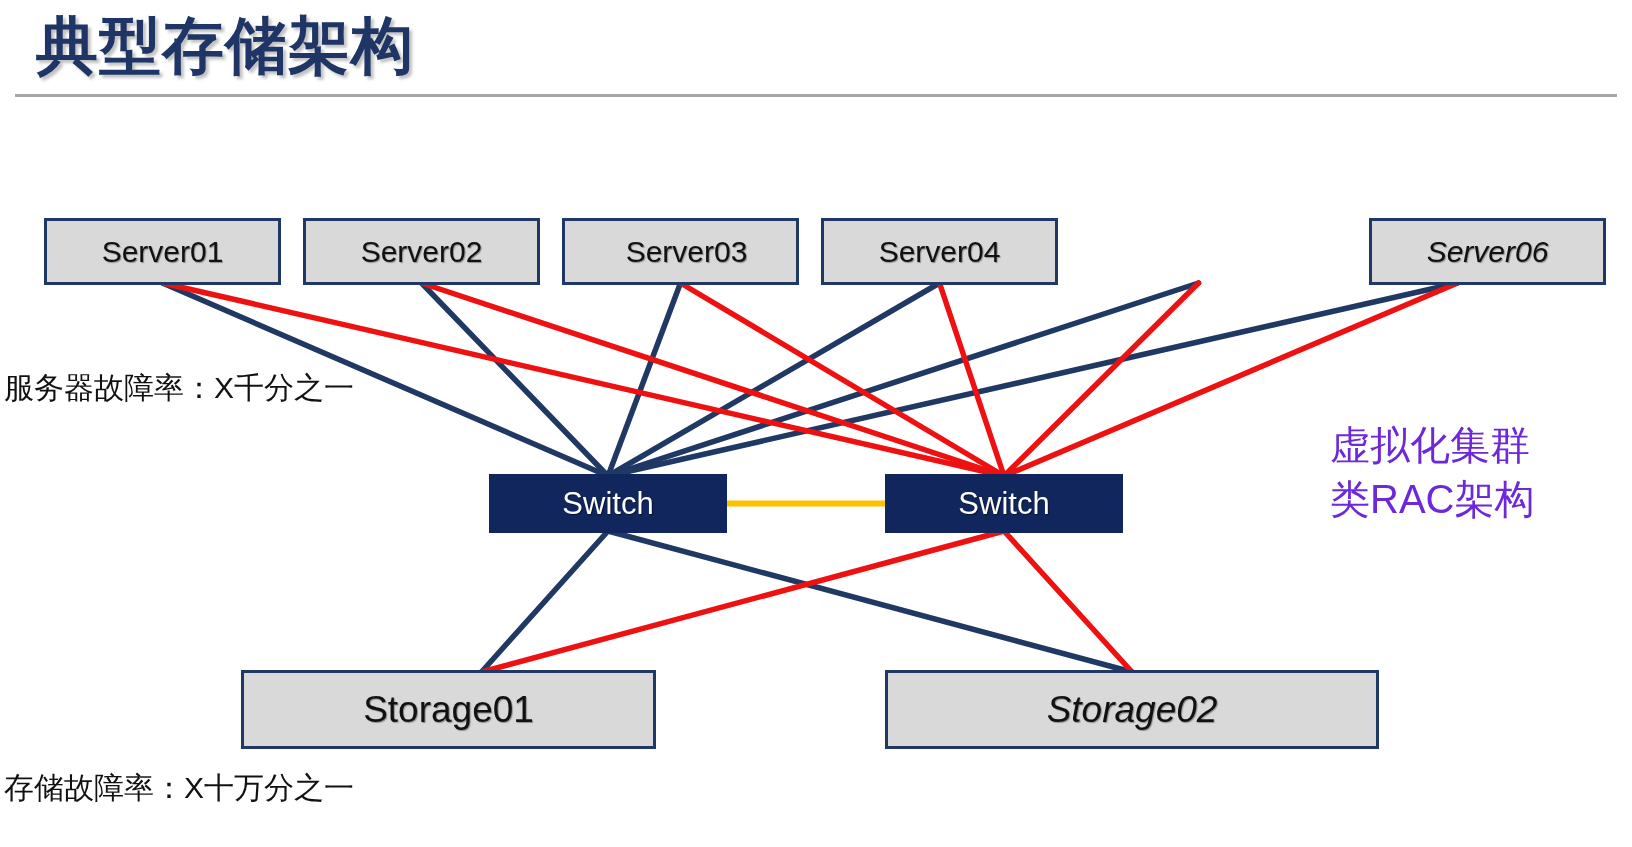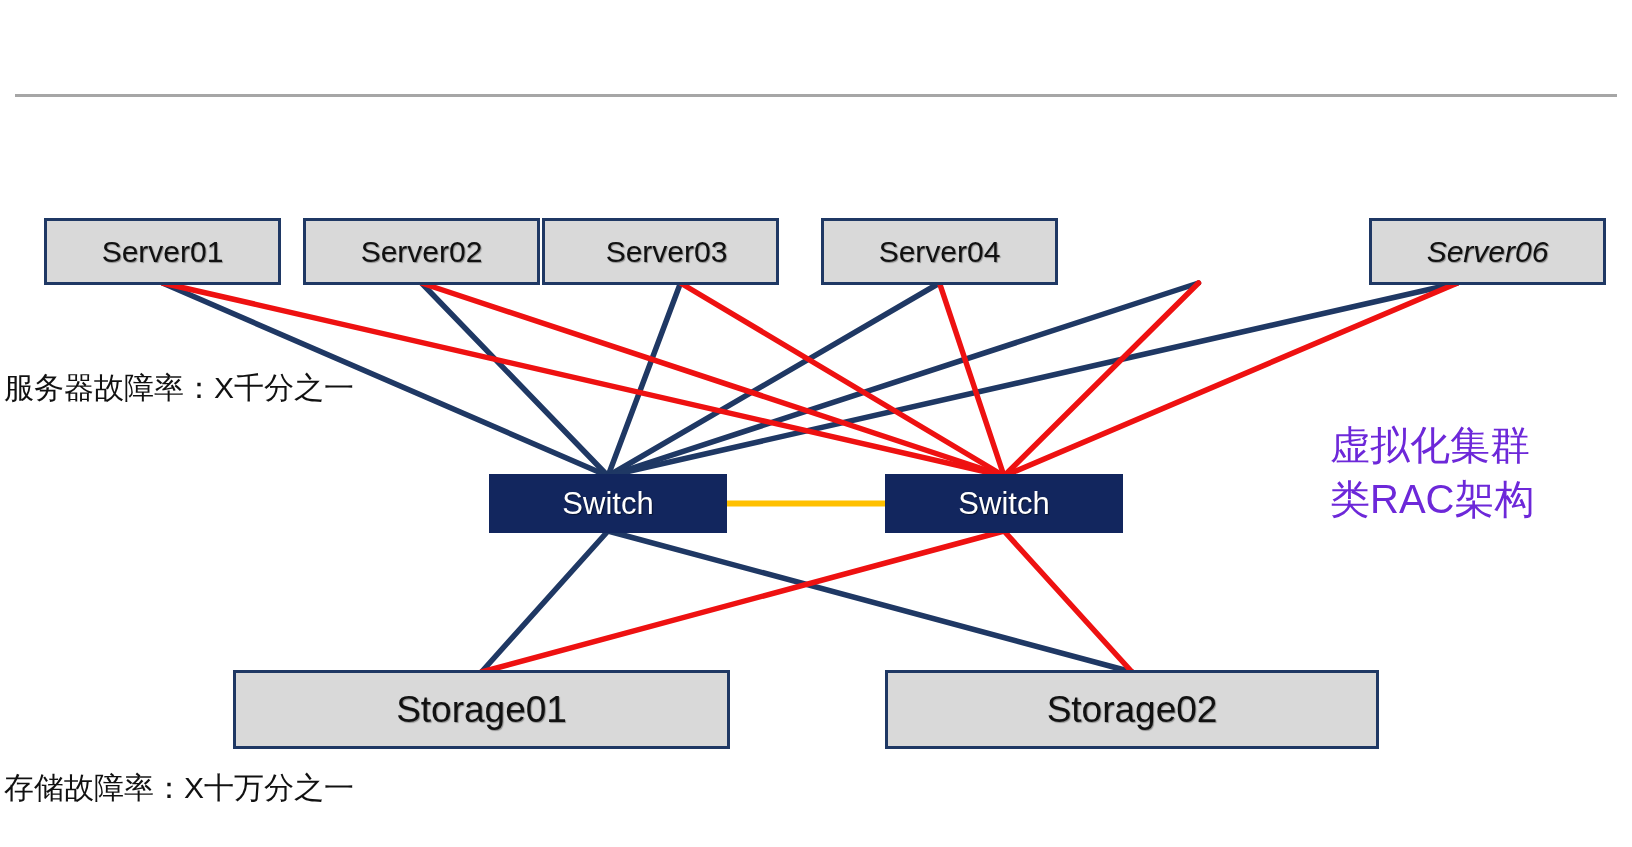--- a/index.html
+++ b/index.html
@@ -32,61 +32,62 @@
   }
   .server {
     top: 218px; width: 237px; height: 67px;
     background: #d9d9d9; border: 3px solid #1f3864;
     font-size: 30px; color: #111;
     text-shadow: 1px 1px 1px rgba(0,0,0,0.35);
     justify-content: center;
   }
   .server.s1 { left: 44px; }
   .server.s2 { left: 303px; }
-  .server.s3 { left: 542px; padding-left: 12px; }
+  .server.s3 { left: 562px; padding-left: 12px; }
   .server.s4 { left: 821px; }
   .server.s5 { left: 1080px; }
   .server.s6 { left: 1369px; font-style: italic; }
 
   .switch {
     top: 474px; width: 238px; height: 59px;
     background: #12265e; color: #ffffff; font-size: 31px;
     text-shadow: 1px 1px 1px rgba(0,0,0,0.5);
     text-align: right;
   }
   .switch.sw1 { left: 489px; }
   .switch.sw2 { left: 885px; }
 
   .storage {
     top: 670px; height: 79px;
     background: #d9d9d9; border: 3px solid #1f3864;
     font-size: 37px; color: #111;
     text-shadow: 1px 1px 1px rgba(0,0,0,0.35);
   }
-  .storage.st1 { left: 233px; width: 497px; }
-  .storage.st2 { left: 885px; width: 494px; }
+  .storage.st1 { left: 241px; width: 415px; }
+  .storage.st2 { left: 885px; width: 494px; font-style: italic; }
 
   .rate-label {
     position: absolute; left: 4px; z-index: 3;
     font-size: 30px; color: #111; white-space: nowrap; text-align: center;
   }
   .rate-label.top { top: 368px; }
   .rate-label.bottom { top: 768px; }
 
   .annotation {
     position: absolute; left: 1330px; top: 418px; z-index: 3;
     font-size: 40px; line-height: 54px; color: #6d28d9;
     text-align: left; white-space: nowrap;
   }
 </style>
 </head>
 <body>
 
 <div class="stage">
 
+  <div class="page-title">典型存储架构</div>
   <div class="title-divider"></div>
 
   <svg id="link-layer" width="1632" height="847">
       <line x1="162.5" y1="283" x2="608" y2="476" stroke="#1f3864" stroke-width="5.5" stroke-linecap="round"></line>
       <line x1="421.5" y1="283" x2="608" y2="476" stroke="#1f3864" stroke-width="5.5" stroke-linecap="round"></line>
       <line x1="680.5" y1="283" x2="608" y2="476" stroke="#1f3864" stroke-width="5.5" stroke-linecap="round"></line>
       <line x1="939.5" y1="283" x2="608" y2="476" stroke="#1f3864" stroke-width="5.5" stroke-linecap="round"></line>
       <line x1="1198.5" y1="283" x2="608" y2="476" stroke="#1f3864" stroke-width="5.5" stroke-linecap="round"></line>
       <line x1="1457.5" y1="283" x2="608" y2="476" stroke="#1f3864" stroke-width="5.5" stroke-linecap="round"></line>
       <line x1="162.5" y1="283" x2="1004" y2="476" stroke="#ee1111" stroke-width="5.5" stroke-linecap="round"></line>

